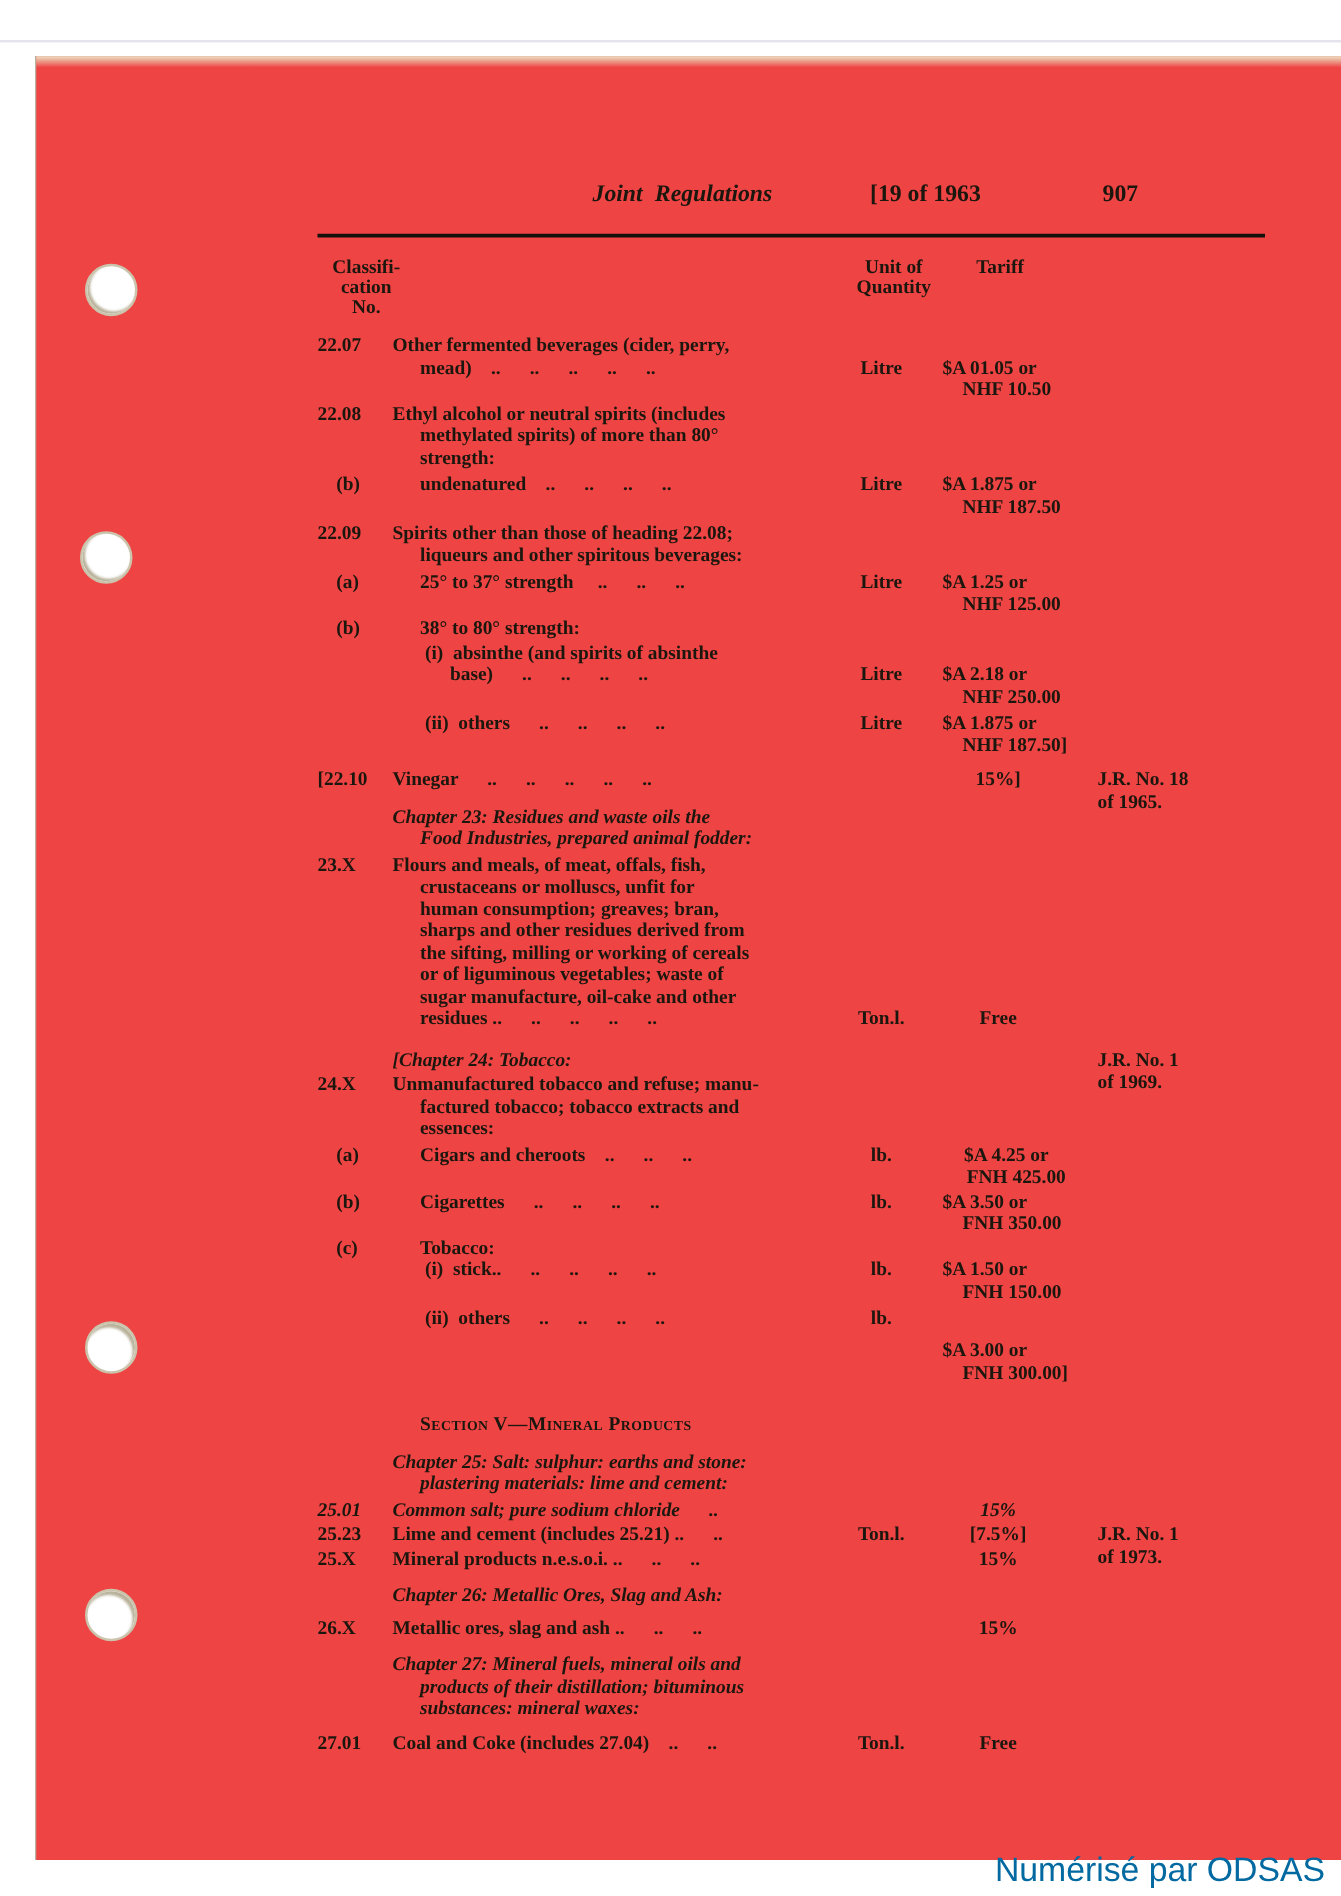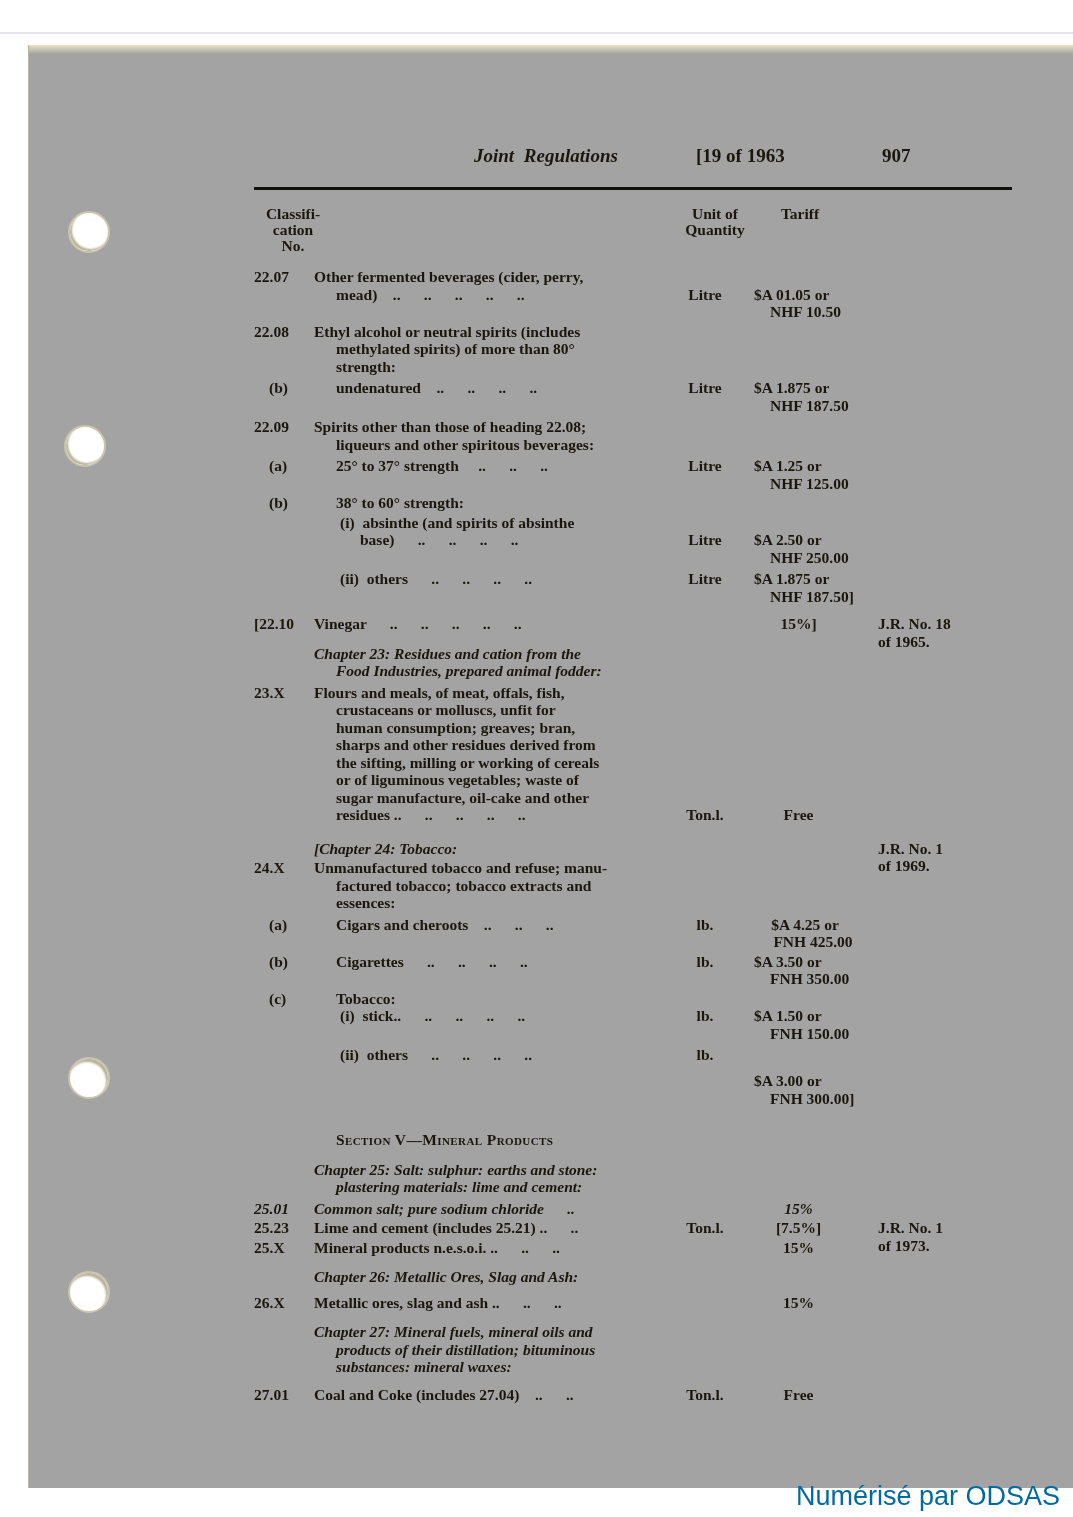--- a/index.html
+++ b/index.html
@@ -4,21 +4,21 @@
 <style>
   html,body{margin:0;padding:0;}
   body{
     width:1073px;height:1517px;position:relative;overflow:hidden;
     background:#ffffff;
     font-family:"Liberation Serif",serif;
   }
   .top-line{position:absolute;top:32px;left:0;width:100%;height:2px;background:#dfddea;opacity:.8;}
   .page{
     position:absolute;left:28px;top:45px;right:0;height:1443px;
-    background:#a3a3a3;border-left:1px solid #b7b2a2;
+    background:#ef4444;border-left:1px solid #b7b2a2;
   }
   .page::before{
     content:'';position:absolute;top:0;left:0;right:0;height:9px;
     background:linear-gradient(#eae2c3,rgba(250,247,226,0));
   }
   .hole{
     position:absolute;width:38px;height:38px;border-radius:50%;
     background:#ffffff;border:2px solid #cbc4ad;
     box-shadow:inset 2px -2px 2px #b9b29b;
   }
@@ -160,37 +160,37 @@
           </div>
           <div class="c-tariff" style="padding-top: 0px;">
             <div class="tline tl1">$A 1.25 or</div>
             <div class="tline tl2">NHF 125.00</div>
           </div>
           <div class="c-note"></div>
         </div>
         <div class="row" style="margin-top: 2px;">
           <div class="c-clf"><span class="sub">(b)</span></div>
           <div class="c-desc">
-            <div class="dline i1">38° to 60° strength:</div>
+            <div class="dline i1">38° to 80° strength:</div>
           </div>
           <div class="c-unit"></div>
           <div class="c-tariff"></div>
           <div class="c-note"></div>
         </div>
         <div class="row" style="margin-top: 2px;">
           <div class="c-clf"></div>
           <div class="c-desc">
             <div class="dline i2">(i)  absinthe (and spirits of absinthe</div>
             <div class="dline i3">base)      ..      ..      ..      ..</div>
           </div>
           <div class="c-unit" style="padding-top: 17.5px;">
             <div>Litre</div>
           </div>
           <div class="c-tariff" style="padding-top: 17.5px;">
-            <div class="tline tl1">$A 2.50 or</div>
+            <div class="tline tl1">$A 2.18 or</div>
             <div class="tline tl2">NHF 250.00</div>
           </div>
           <div class="c-note"></div>
         </div>
         <div class="row" style="margin-top: 4px;">
           <div class="c-clf"></div>
           <div class="c-desc">
             <div class="dline i2">(ii)  others      ..      ..      ..      ..</div>
           </div>
           <div class="c-unit" style="padding-top: 0px;">
@@ -214,21 +214,21 @@
           <div class="c-note">
             <div class="note-abs" style="top: 0px;">
               <div class="nline">J.R. No. 18</div>
               <div class="nline">of 1965.</div>
             </div>
           </div>
         </div>
         <div class="row k-chapter" style="margin-top: 12px;">
           <div class="c-clf"></div>
           <div class="c-desc">
-            <div class="dline i0">Chapter 23: Residues and cation from the</div>
+            <div class="dline i0">Chapter 23: Residues and waste oils the</div>
             <div class="dline i1">Food Industries, prepared animal fodder:</div>
           </div>
           <div class="c-unit"></div>
           <div class="c-tariff"></div>
           <div class="c-note"></div>
         </div>
         <div class="row" style="margin-top: 4px;">
           <div class="c-clf"><span>23.X</span></div>
           <div class="c-desc">
             <div class="dline i0">Flours and meals, of meat, offals, fish,</div>

